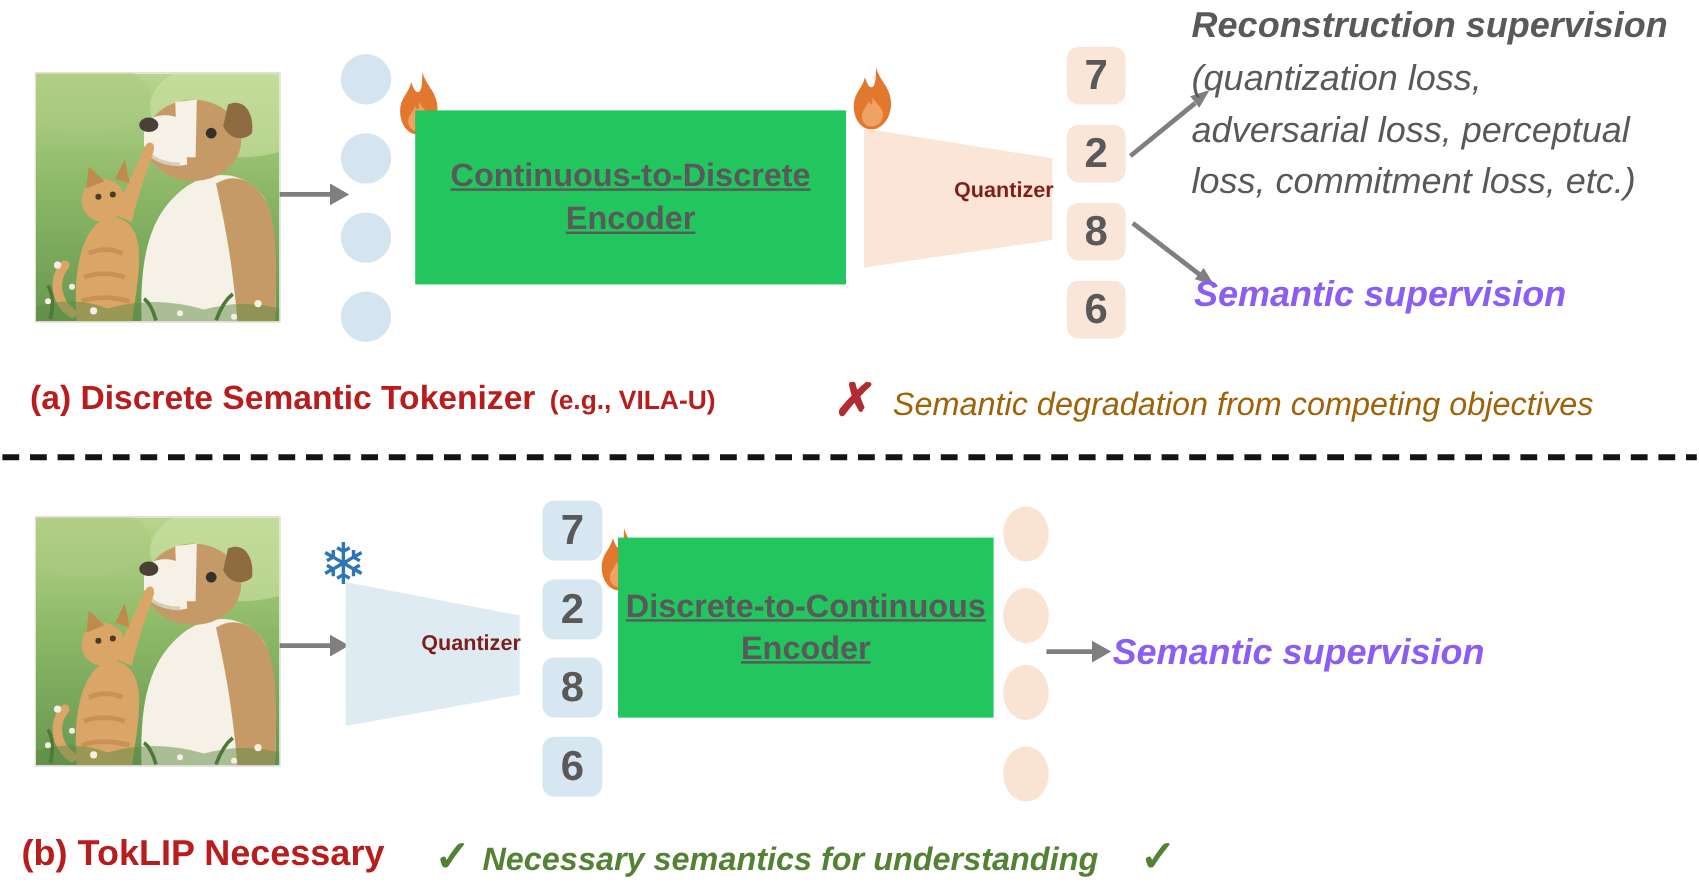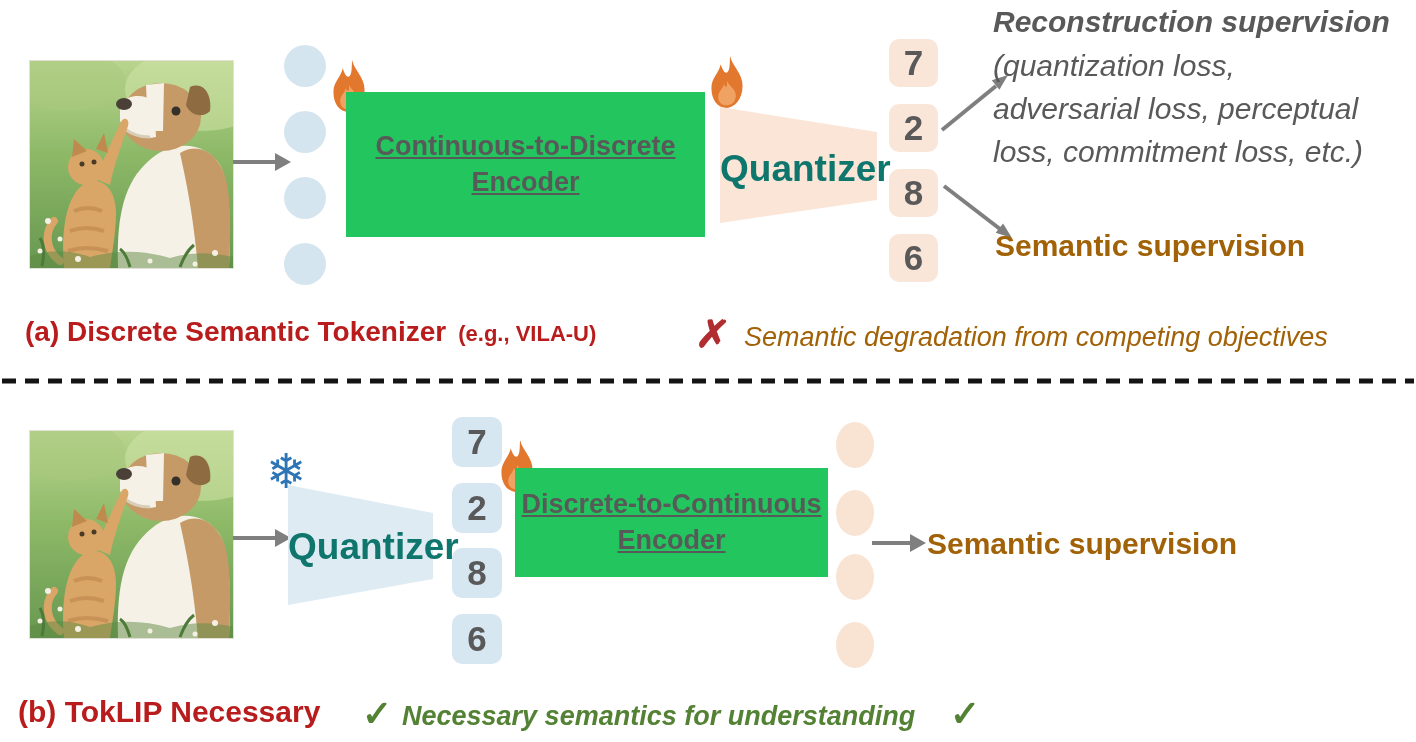--- a/index.html
+++ b/index.html
@@ -20,26 +20,26 @@
   }
   
   .tok-a,.tok-b{
     position:absolute;border-radius:10px;display:flex;align-items:center;justify-content:center;
     color:#595959;font-weight:bold;font-size:35px;
   }
   .tok-a{width:49px;height:48px;background:#f9e6d8;}
   .tok-b{width:50px;height:50px;background:#d7e7f1;}
   
   .quant-label{
-    position:absolute;text-align:left;color:#0f766e;font-weight:bold;font-size:37px;
+    position:absolute;text-align:right;color:#7f1d1d;font-weight:bold;font-size:18px;
   }
   
   .sup-title{font-style:italic;font-weight:bold;color:#595959;font-size:30px;line-height:44px;}
   .sup-line{font-style:italic;color:#595959;font-size:30px;line-height:43px;}
-  .sem-label{position:absolute;font-weight:bold;color:#a16207;font-size:30px;}
+  .sem-label{position:absolute;font-style:italic;font-weight:bold;color:#8b5cf6;font-size:30px;}
   
   .cap{position:absolute;color:#b91c1c;font-weight:bold;font-size:28px;white-space:nowrap;}
   .cap-note{font-size:22px;margin-left:12px;}
   .cap-b{font-size:30px;}
   .cross{position:absolute;color:#b02e31;font-size:40px;font-weight:bold;transform:rotate(6deg);line-height:1;}
   .warn{position:absolute;color:#a16207;font-style:italic;font-weight:normal;font-size:27px;white-space:nowrap;}
   .check{position:absolute;color:#548235;font-size:36px;font-weight:bold;line-height:1;}
   .benefit{position:absolute;color:#548235;font-style:italic;font-weight:bold;font-size:27px;white-space:nowrap;}
   .snow{position:absolute;color:#2e75b6;font-size:48px;line-height:1;}
   svg.overlay{position:absolute;overflow:visible;}
@@ -182,21 +182,21 @@
 
   <div class="tok-b" style="left:452px;top:417px">7</div>
   <div class="tok-b" style="left:452px;top:483px">2</div>
   <div class="tok-b" style="left:452px;top:548px">8</div>
   <div class="tok-b" style="left:452px;top:614px">6</div>
 
   <svg class="overlay" style="left:498px;top:440px" width="38" height="54" viewBox="0 0 36 52">
       <use href="#flame"></use>
     </svg>
 
-  <div class="enc" style="left:515px;top:468px;width:313px;height:109px">
+  <div class="enc" style="left:515px;top:448px;width:313px;height:150px">
     <span>Discrete-to-Continuous Encoder</span>
   </div>
 
   <div class="circ-b" style="left:836px;top:422px"></div>
   <div class="circ-b" style="left:836px;top:490px"></div>
   <div class="circ-b" style="left:836px;top:554px"></div>
   <div class="circ-b" style="left:836px;top:622px"></div>
 
   <svg class="overlay" style="left:872px;top:531px" width="54" height="24">
     <line x1="0" y1="12" x2="40" y2="12" stroke="#7f7f7f" stroke-width="4"></line>

